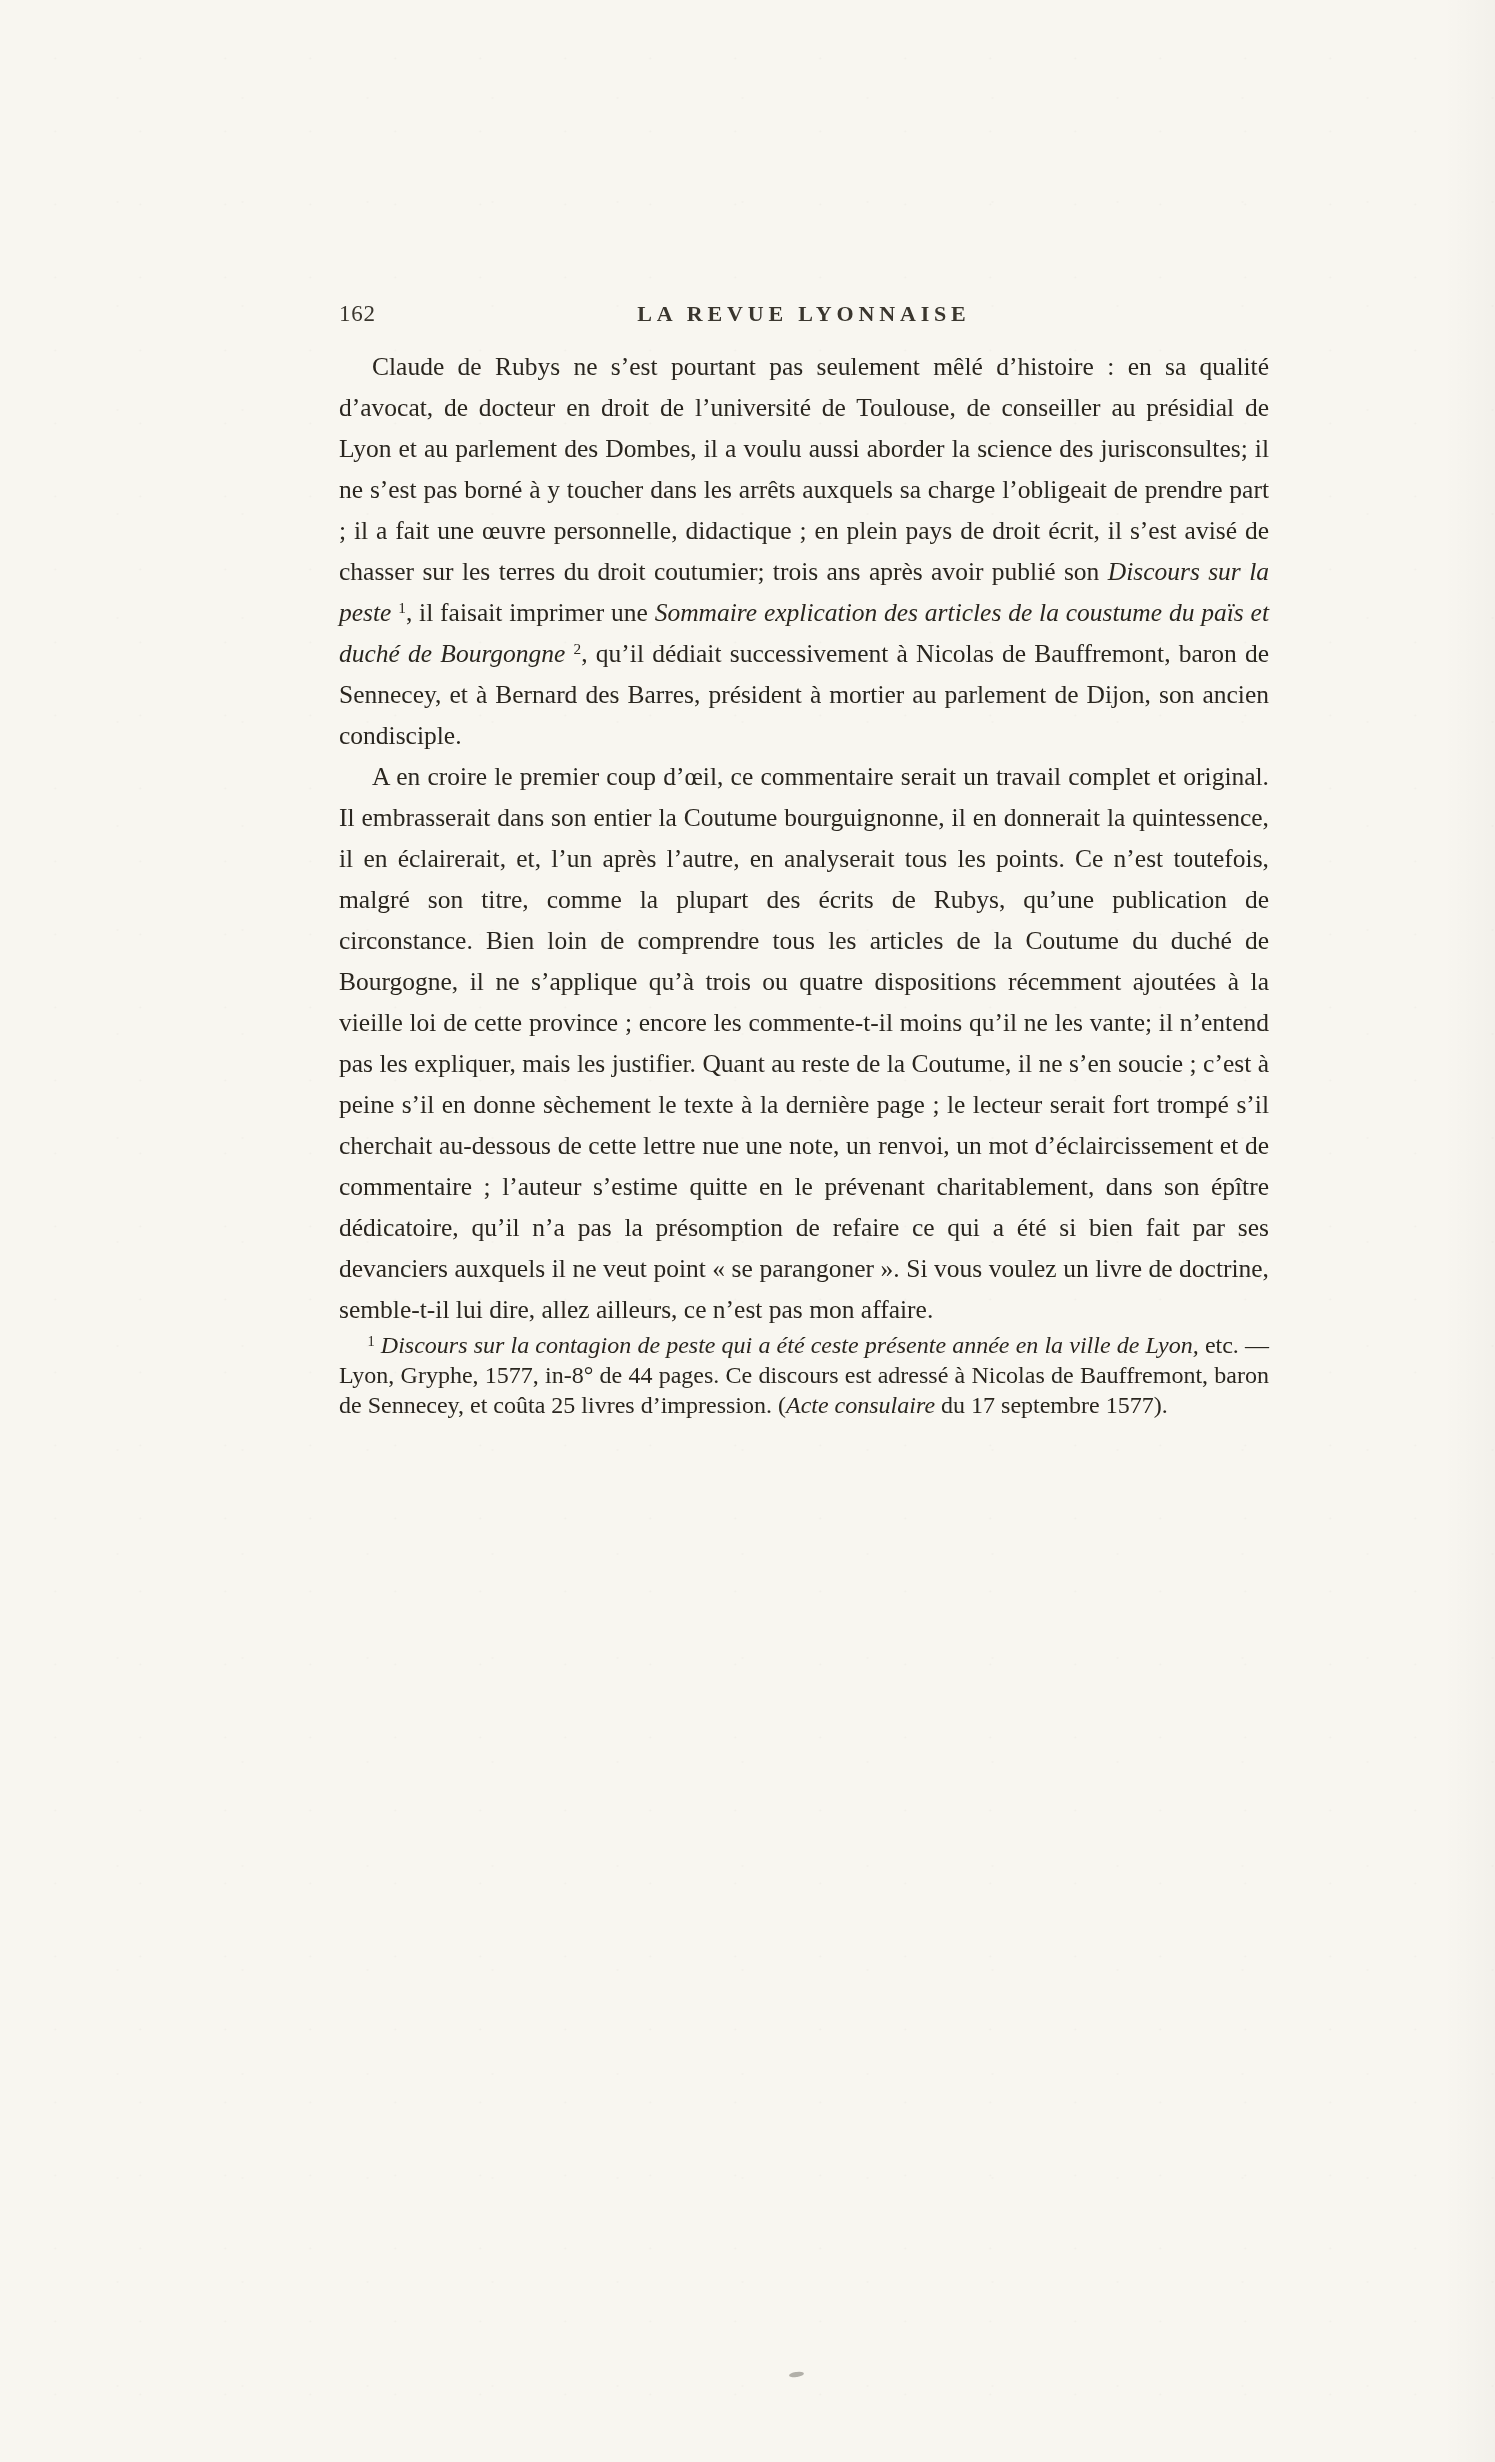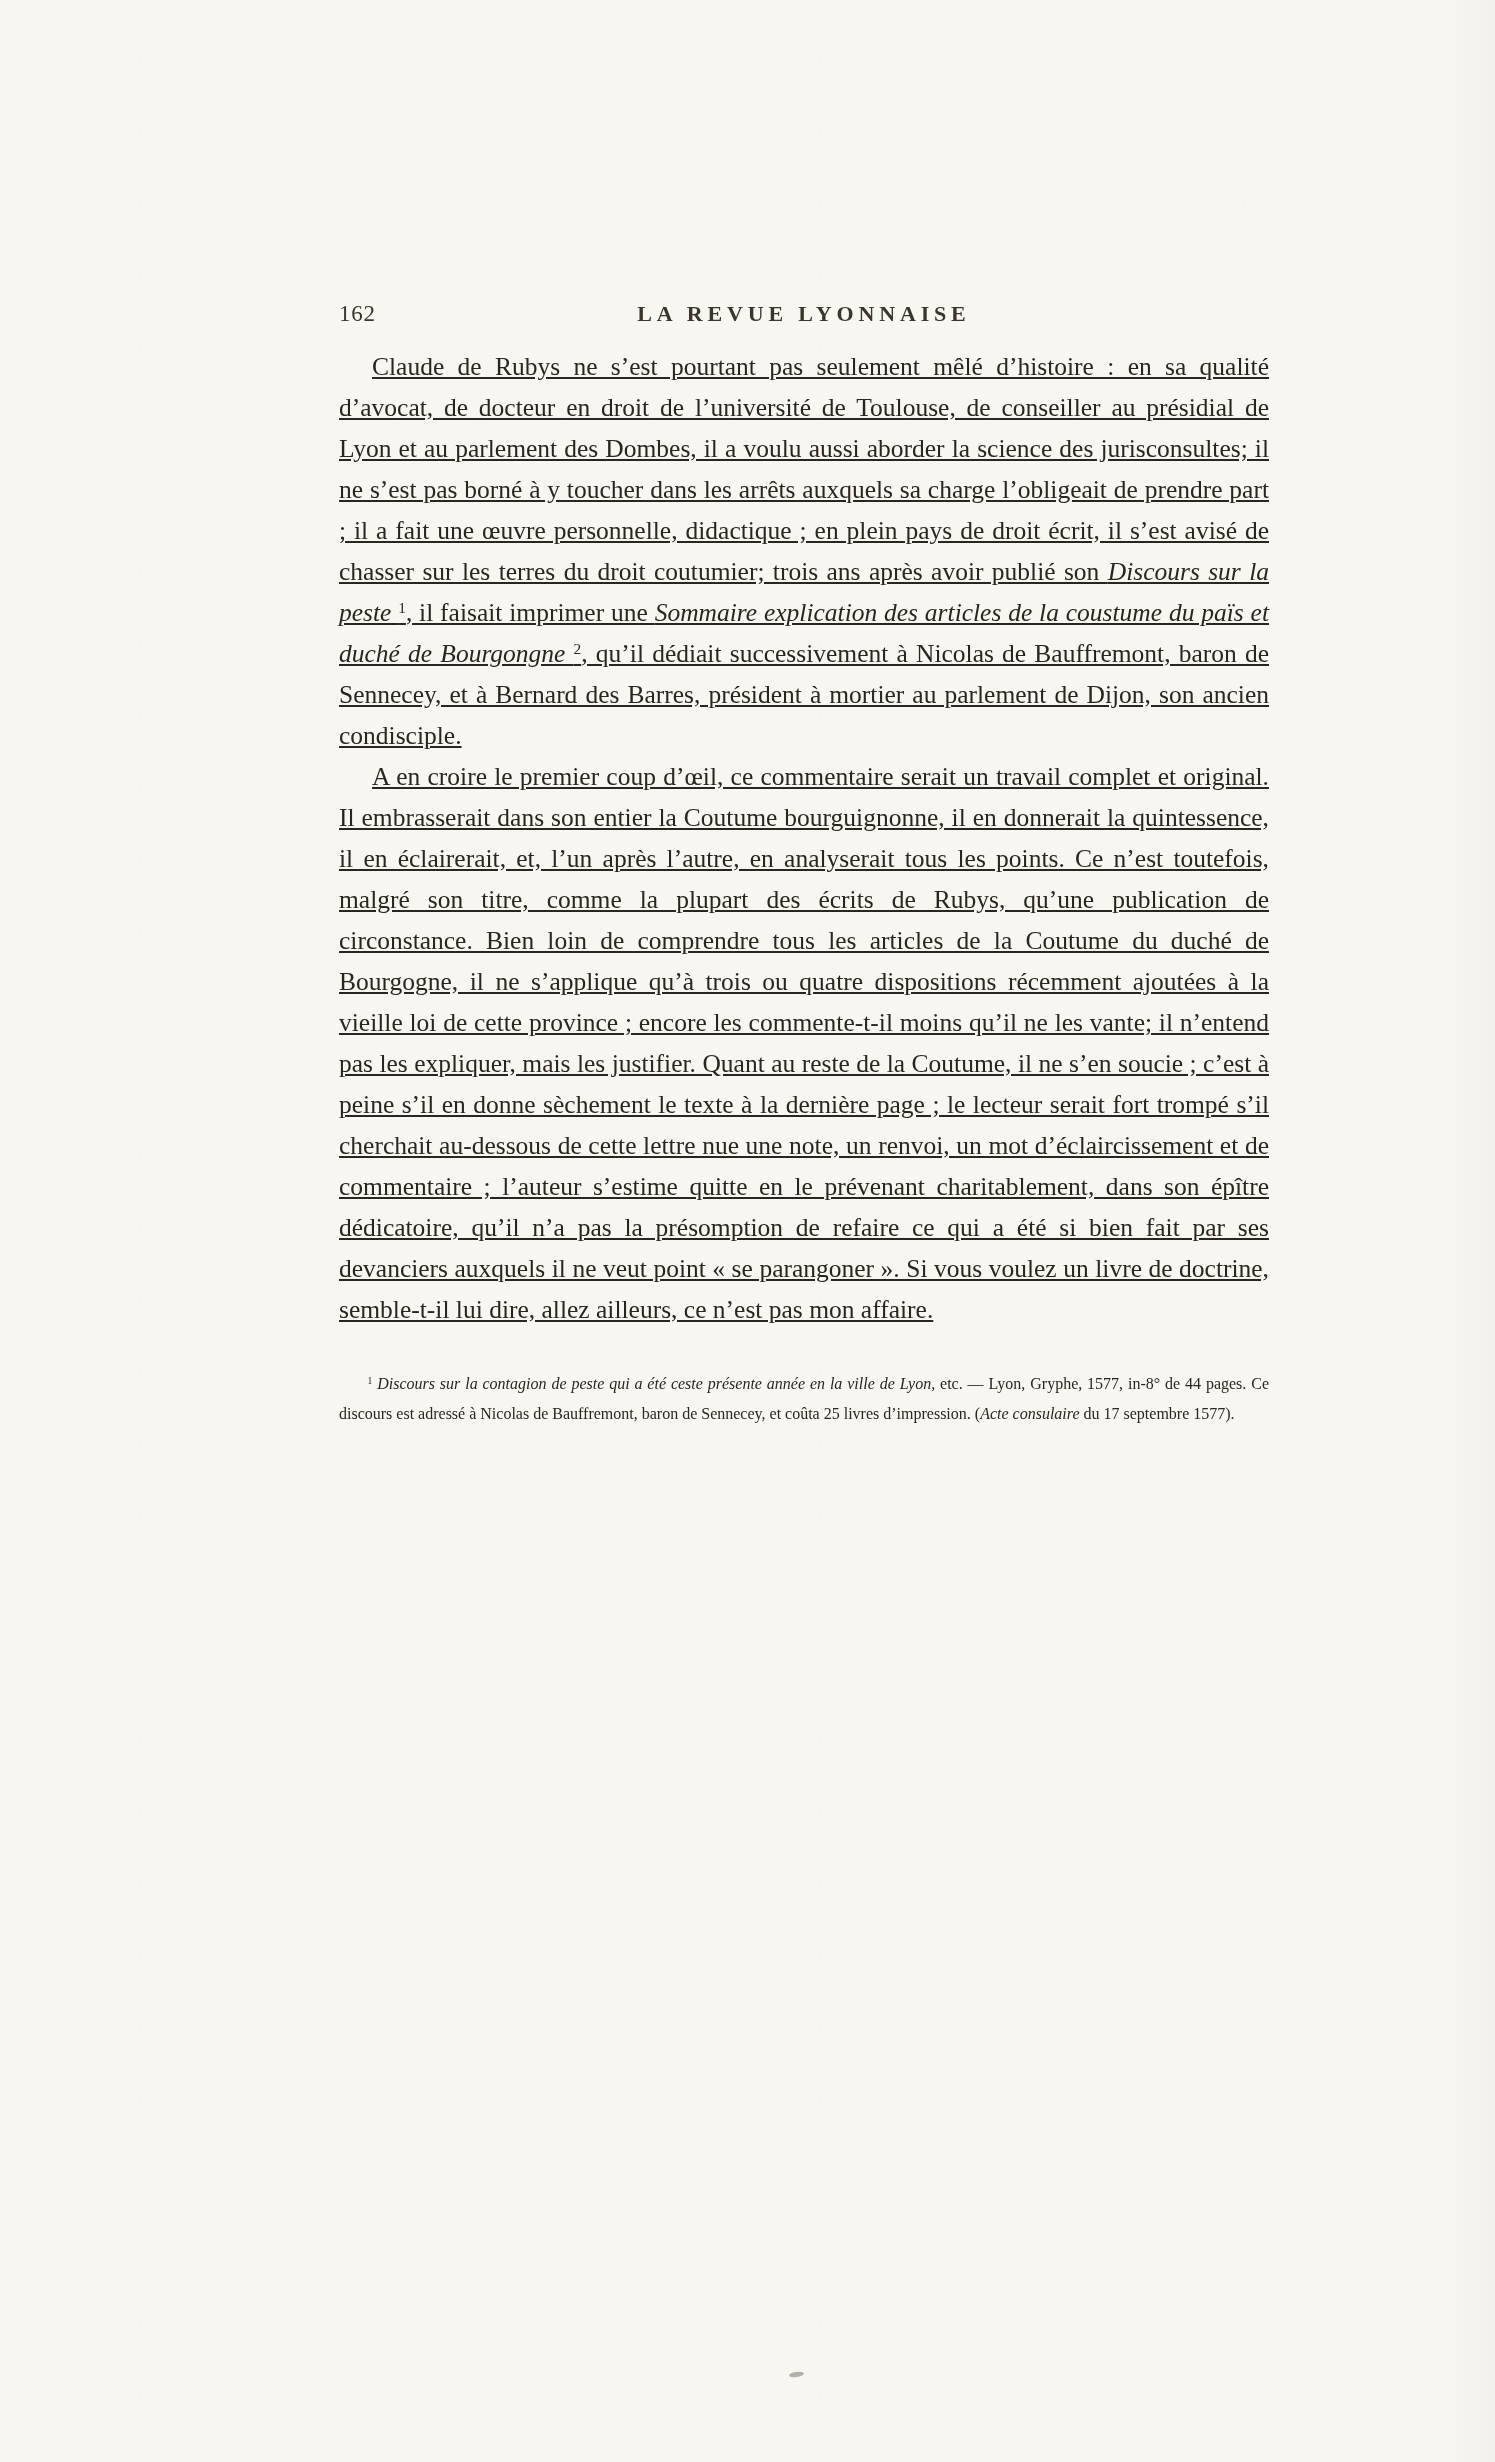--- a/index.html
+++ b/index.html
@@ -60,26 +60,24 @@
   .body-text {
     margin-top: 12px;
     font-size: 25.5px;
     line-height: 41px;
     text-align: justify;
     color: var(--ink, #2a261f);
   }
   .body-text p {
     margin: 0;
     text-indent: 33px;
-    text-decoration: underline;
   }
 
   .footnotes {
-    margin-top: 39px;
-    font-size: 16px;
+    font-size: 24px;
     line-height: 30px;
     text-align: justify;
     color: var(--ink, #2a261f);
   }
   .footnotes p {
     margin: 0;
     text-indent: 28.5px;
   }
 
   sup {

